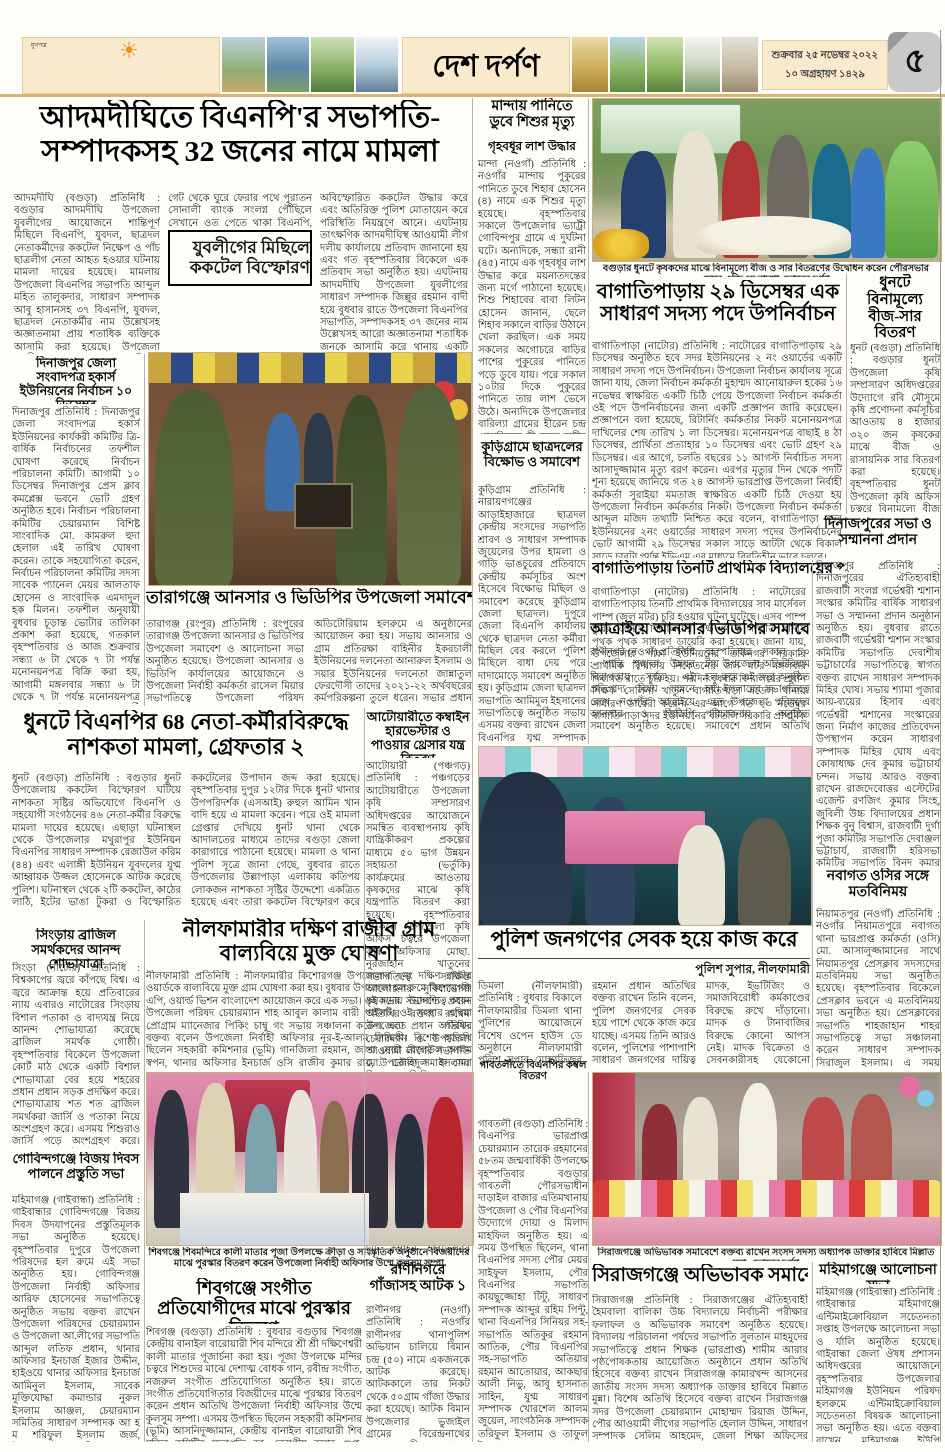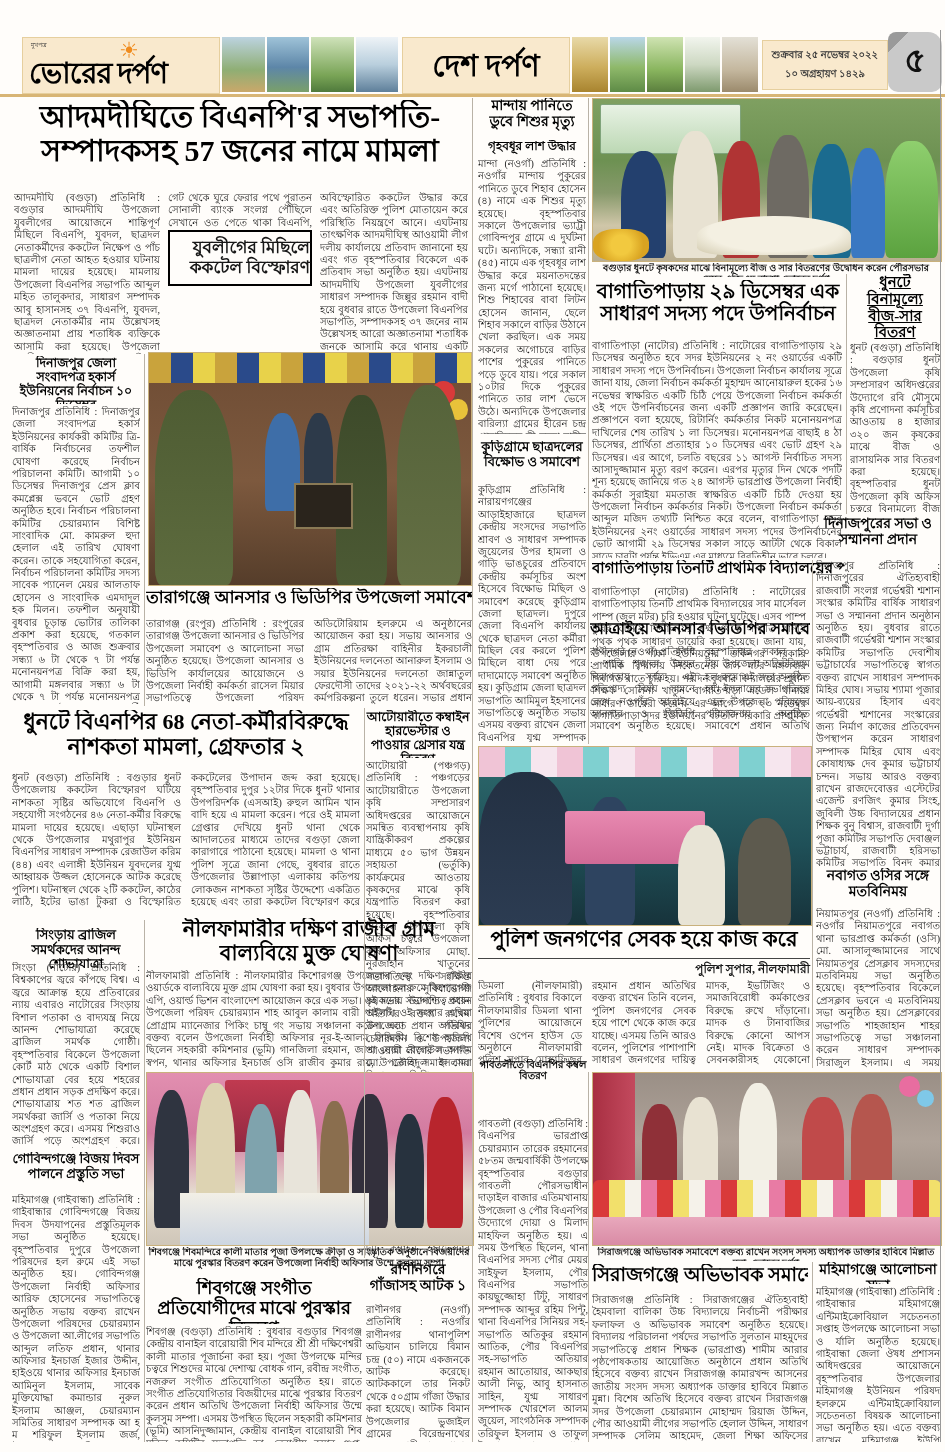--- a/index.html
+++ b/index.html
@@ -21,21 +21,20 @@
   .strip{display:flex;gap:2px;overflow:hidden;}
 </style>
 </head>
 <body>
 
 <div class="page">
 
   <div class="a beige" style="left:22px;top:37px;width:196px;height:55px;">
     <span class="a" style="left:8px;top:2px;font-size:6px;color:#333;">মুখপত্র</span>
     <span class="a" style="left:96px;top:0px;font-size:22px;color:#f08c1e;">☀</span>
-    <span class="a" style="left:6px;top:12px;font-size:29px;font-weight:bold;color:#000;letter-spacing:-1px;white-space:nowrap;">ভোরের দর্পণ</span>
   </div>
 
   <div class="a strip" style="left:222px;top:37px;width:176px;height:55px;">
     <div class="tile" style="background:linear-gradient(180deg,#bcd3e0,#8fae74 60%,#caa86a);"></div>
     <div class="tile" style="background:linear-gradient(180deg,#9fc3d8,#5d86a8 55%,#7aa06a);"></div>
     <div class="tile" style="background:linear-gradient(180deg,#cfe2ba,#79a456 70%,#4f7a3c);"></div>
     <div class="tile" style="background:linear-gradient(180deg,#eef3f7,#b9cfdd 50%,#5e7f9a);"></div>
   </div>
 
   <div class="a beige" style="left:402px;top:37px;width:166px;height:55px;display:flex;align-items:flex-end;justify-content:center;">
@@ -54,21 +53,21 @@
     <span style="font-size:10px;font-weight:bold;color:#3a3a3a;">শুক্রবার ২৫ নভেম্বর ২০২২</span>
     <span style="font-size:10px;font-weight:bold;color:#3a3a3a;text-align:center;">১০ অগ্রহায়ণ ১৪২৯</span>
   </div>
 
   <div class="a" style="left:888px;top:32px;width:54px;height:60px;background:linear-gradient(135deg,#9a9a9a 0 18%,#c9c9c9 18%);border-radius:8px 14px 10px 10px;display:flex;align-items:center;justify-content:center;">
     <span style="font-size:34px;font-weight:bold;color:#111;">৫</span>
   </div>
 
   <div class="a" style="left:0;top:94px;width:945px;height:3px;background:#d8b575;"></div>
 
-  <div class="a hd" style="left:10px;top:100px;width:460px;height:88px;font-size:30px;">আদমদীঘিতে বিএনপি'র সভাপতি-সম্পাদকসহ 57 জনের নামে মামলা</div>
+  <div class="a hd" style="left:10px;top:100px;width:460px;height:88px;font-size:30px;">আদমদীঘিতে বিএনপি'র সভাপতি-সম্পাদকসহ 32 জনের নামে মামলা</div>
   <div class="a bt" style="left:14px;top:192px;width:146px;height:162px;">আদমদীঘি (বগুড়া) প্রতিনিধি : বগুড়ার আদমদীঘি উপজেলা যুবলীগের আয়োজনে শান্তিপূর্ণ মিছিলে বিএনপি, যুবদল, ছাত্রদল নেতাকর্মীদের ককটেল নিক্ষেপ ও পাঁচ ছাত্রলীগ নেতা আহত হওয়ার ঘটনায় মামলা দায়ের হয়েছে। মামলায় উপজেলা বিএনপির সভাপতি আব্দুল মহিত তালুকদার, সাধারণ সম্পাদক আবু হাসানসহ ৩৭ বিএনপি, যুবদল, ছাত্রদল নেতাকর্মীর নাম উল্লেখসহ অজ্ঞাতনামা প্রায় শতাধিক ব্যক্তিকে আসামি করা হয়েছে। উপজেলা যুবলীগের সাধারণ সম্পাদক জিল্লুর রহমান বাদী হয়ে থানায় মামলাটি করেন। জানা গেছে, উপজেলা যুবলীগের উদ্যোগে একটি মিছিল বের হয়। মিছিলটি উপজেলা পরিষদের</div>
   <div class="a bt" style="left:168px;top:192px;width:144px;height:36px;">গেট থেকে ঘুরে ফেরার পথে পুরাতন সোনালী ব্যাংক সংলগ্ন পৌঁছিলে সেখানে ওত পেতে থাকা বিএনপি, যুবদল, ছাত্রদলের নেতাকর্মীরা অতর্কিতভাবে যুবলীগের মিছিলে লক্ষ্য করে</div>
   <div class="a boxhead" style="left:168px;top:230px;width:140px;height:52px;font-size:17px;line-height:1.2;">যুবলীগের মিছিলে ককটেল বিস্ফোরণ</div>
   <div class="a bt" style="left:320px;top:192px;width:148px;height:162px;">অবিস্ফোরিত ককটেল উদ্ধার করে এবং অতিরিক্ত পুলিশ মোতায়েন করে পরিস্থিতি নিয়ন্ত্রণে আনে। এঘটনায় তাৎক্ষণিক আদমদীঘিস্থ আওয়ামী লীগ দলীয় কার্যালয়ে প্রতিবাদ জানানো হয় এবং গত বৃহস্পতিবার বিকেলে এক প্রতিবাদ সভা অনুষ্ঠিত হয়। এঘটনায় আদমদীঘি উপজেলা যুবলীগের সাধারণ সম্পাদক জিল্লুর রহমান বাদী হয়ে বুধবার রাতে উপজেলা বিএনপির সভাপতি, সম্পাদকসহ ৩৭ জনের নাম উল্লেখসহ আরো অজ্ঞাতনামা শতাধিক জনকে আসামি করে থানায় একটি মামলা দায়ের করেছেন বলে বিষয়টি নিশ্চিত করেন।</div>
 
   <div class="a hd" style="left:478px;top:98px;width:108px;height:40px;font-size:14px;">মান্দায় পানিতে ডুবে শিশুর মৃত্যু</div>
   <div class="a hd" style="left:478px;top:140px;width:108px;height:16px;font-size:12px;">গৃহবধূর লাশ উদ্ধার</div>
   <div class="a bt" style="left:478px;top:158px;width:108px;height:276px;">মান্দা (নওগাঁ) প্রতিনিধি : নওগাঁর মান্দায় পুকুরের পানিতে ডুবে শিহাব হোসেন (৪) নামে এক শিশুর মৃত্যু হয়েছে। বৃহস্পতিবার সকালে উপজেলার ভ্যাট্রী গোবিন্দপুর গ্রামে এ দুর্ঘটনা ঘটে। অন্যদিকে, সন্ধ্যা রানী (৪৫) নামে এক গৃহবধূর লাশ উদ্ধার করে ময়নাতদন্তের জন্য মর্গে পাঠানো হয়েছে। শিশু শিহাবের বাবা লিটন হোসেন জানান, ছেলে শিহাব সকালে বাড়ির উঠানে খেলা করছিল। এক সময় সকলের অগোচরে বাড়ির পাশের পুকুরের পানিতে পড়ে ডুবে যায়। পরে সকাল ১০টার দিকে পুকুরের পানিতে তার লাশ ভেসে উঠে। অন্যদিকে উপজেলার বারিল্যা গ্রামের হীরেন চন্দ্র প্রামানিকের স্ত্রী সন্ধ্যা রানীর লাশ বুধবার রাতে উদ্ধার করে ময়নাতদন্তের জন্য নওগাঁ জেনারেল হাসপাতালে পাঠিয়েছে পুলিশ। নিহতের পরিবারের দাবি পারিবারিক বিরোধের জের ধরে তিনি গলায় ফাঁস দিয়ে আত্মহত্যা করেন। মান্দা থানার ভারপ্রাপ্ত কর্মকর্তা (ওসি) নূর-এ-আলম সিদ্দিকী বলেন, আইনি প্রক্রিয়া শেষে শিশু শিহাবের মরদেহ পরিবারের কাছে হস্তান্তর করা হয়েছে। অপর ঘটনায় গৃহবধূ সন্ধ্যা রানীর মরদেহ ময়নাতদন্তের জন্য নওগাঁ জেনারেল হাসপাতালে পাঠানোসহ অস্বাভাবিক মৃত্যু মামলা করা হয়েছে।</div>
 
   <div class="photo" style="left:592px;top:98px;width:348px;height:162px;background:linear-gradient(180deg,#7fa061 0%,#6d9152 38%,#87996b 58%,#cfc6a8 78%,#b9ae92 100%);">
@@ -84,21 +83,21 @@
     <span class="a" style="left:0%;top:80%;width:16%;height:20%;background:radial-gradient(circle,#f2c93f 30%,#d9a321 70%);border-radius:40%;"></span>
   </div>
   <div class="a cap" style="left:592px;top:263px;width:348px;height:14px;">বগুড়ার ধুনটে কৃষকদের মাঝে বিনামূল্যে বীজ ও সার বিতরণের উদ্বোধন করেন পৌরসভার মেয়র এজিএম বাদশা-ভোরের দর্পণ</div>
 
   <div class="a hd" style="left:592px;top:280px;width:252px;height:58px;font-size:20px;">বাগাতিপাড়ায় ২৯ ডিসেম্বর এক সাধারণ সদস্য পদে উপনির্বাচন</div>
   <div class="a bt" style="left:592px;top:340px;width:250px;height:218px;">বাগাতিপাড়া (নাটোর) প্রতিনিধি : নাটোরের বাগাতিপাড়ায় ২৯ ডিসেম্বর অনুষ্ঠিত হবে সদর ইউনিয়নের ২ নং ওয়ার্ডের একটি সাধারণ সদস্য পদে উপনির্বাচন। উপজেলা নির্বাচন কার্যালয় সূত্রে জানা যায়, জেলা নির্বাচন কর্মকর্তা মুহাম্মদ আনোয়ারুল হকের ১৬ নভেম্বর স্বাক্ষরিত একটি চিঠি পেয়ে উপজেলা নির্বাচন কর্মকর্তা ওই পদে উপনির্বাচনের জন্য একটি প্রজ্ঞাপন জারি করেছেন। প্রজ্ঞাপনে বলা হয়েছে, রিটার্নিং কর্মকর্তার নিকট মনোনয়নপত্র দাখিলের শেষ তারিখ ১ লা ডিসেম্বর। মনোনয়নপত্র বাছাই ৪ ঠা ডিসেম্বর, প্রার্থিতা প্রত্যাহার ১০ ডিসেম্বর এবং ভোট গ্রহণ ২৯ ডিসেম্বর। এর আগে, চলতি বছরের ১১ আগস্ট নির্বাচিত সদস্য আসাদুজ্জামান মৃত্যু বরণ করেন। এরপর মৃত্যুর দিন থেকে পদটি শূন্য হয়েছে জানিয়ে গত ২৪ আগস্ট ভারপ্রাপ্ত উপজেলা নির্বাহী কর্মকর্তা সুরাইয়া মমতাজ স্বাক্ষরিত একটি চিঠি দেওয়া হয় উপজেলা নির্বাচন কর্মকর্তার নিকট। উপজেলা নির্বাচন কর্মকর্তা আব্দুল মজিদ তথ্যটি নিশ্চিত করে বলেন, বাগাতিপাড়া সদর ইউনিয়নের ২নং ওয়ার্ডের সাধারণ সদস্য পদের উপনির্বাচনের ভোট আগামী ২৯ ডিসেম্বর সকাল সাড়ে আটটা থেকে বিকাল সাড়ে চারটা পর্যন্ত ইভিএম এর মাধ্যমে বিরতিহীন ভাবে চলবে।</div>
 
   <div class="a hd" style="left:592px;top:560px;width:252px;height:24px;font-size:15px;white-space:nowrap;">বাগাতিপাড়ায় তিনটি প্রাথমিক বিদ্যালয়ের পাম্প চুরি</div>
   <div class="a bt" style="left:592px;top:586px;width:214px;height:136px;">বাগাতিপাড়া (নাটোর) প্রতিনিধি : নাটোরের বাগাতিপাড়ায় তিনটি প্রাথমিক বিদ্যালয়ের সাব মার্সেবল পাম্প (জল মটর) চুরি হওয়ার ঘটনা ঘটেছে। এসব পাম্প চুরির ঘটনায় বিদ্যালয়ের পক্ষ থেকে সম্প্রতি থানায় পৃথক পৃথক সাধারণ ডায়েরি করা হয়েছে। জানা যায়, উপজেলার পাকা ইউনিয়নের তকিনগর সরকারি প্রাথমিক বিদ্যালয় নিকেতনের জল মটর মঙ্গলবার দিবাগত রাতে চুরি হয়। পরদিন বুধবার বিদ্যালয়ের প্রধান শিক্ষক সেলিনা খাতুন বাগাতিপাড়া মডেল থানায় সাধারণ ডায়েরী করেন। এর আগে গত ২৩ নভেম্বর বাগাতিপাড়া সদর ইউনিয়নের বটতলি সরকারি প্রাথমিক বিদ্যালয় এবং তারও আগে ২২ মার্চ জামনগর ইউনিয়নের চক বাঁশবাড়িয়া সরকারি প্রাথমিক বিদ্যালয়ের জল মটর চুরি হয়। উপজেলা জনস্বাস্থ্য কর্মকর্তা সূত্রে জানা যায়, ২০২১-২২ অর্থ বছরে অত্র অফিসে প্রাথমিক বিদ্যালয়ে এসব সাব ঠিকাদারি প্রতিষ্ঠান আলী কনস্ট্রাকশন ৫টি জল মটর চুরির খবর তারা পেয়েছেন।</div>
 
-  <div class="a hd" style="left:850px;top:274px;width:90px;height:66px;font-size:15px;text-decoration:underline;">ধুনটে বিনামূল্যে বীজ-সার বিতরণ</div>
+  <div class="a hd" style="left:850px;top:274px;width:90px;height:66px;font-size:15px;">ধুনটে বিনামূল্যে বীজ-সার বিতরণ</div>
   <div class="a bt" style="left:850px;top:342px;width:90px;height:170px;">ধুনট (বগুড়া) প্রতিনিধি : বগুড়ার ধুনট উপজেলা কৃষি সম্প্রসারণ অধিদপ্তরের উদ্যোগে রবি মৌসুমে কৃষি প্রণোদনা কর্মসূচির আওতায় ৪ হাজার ৩২০ জন কৃষকের মাঝে বীজ ও রাসায়নিক সার বিতরণ করা হয়েছে। বৃহস্পতিবার ধুনট উপজেলা কৃষি অফিস চত্বরে বিনামূল্যে বীজ ও সার বিতরণের উদ্বোধনী অনুষ্ঠানে প্রধান অতিথির বক্তব্য রাখেন পৌরসভার মেয়র এজিএম বাদশাহ। অনুষ্ঠানে সভাপতিত্ব করেন ধুনট উপজেলা কৃষি কর্মকর্তা আসাদুজ্জামান। অন্যদের মাঝে বক্তব্য রাখেন ধুনট উপজেলা প্রাণিসম্পদ কর্মকর্তা ডা. নাহিদ ফারাবি, ধুনট উপজেলা পরিষদের ভাইস চেয়ারম্যান মহসীন আলম, উপজেলা আওয়ামী লীগের যুগ্ম সম্পাদক শরিফুল ইসলাম খান ও আওয়ামী লীগ নেতা গোলাম সোবহান।</div>
 
   <div class="a hd" style="left:816px;top:516px;width:124px;height:42px;font-size:14px;">দিনাজপুরের সভা ও সম্মাননা প্রদান</div>
   <div class="a bt" style="left:816px;top:560px;width:124px;height:306px;">দিনাজপুর প্রতিনিধি : দিনাজপুরের ঐতিহ্যবাহী রাজবাটী সংলগ্ন গর্ভেশ্বরী শ্মশান সংস্কার কমিটির বার্ষিক সাধারণ সভা ও সম্মাননা প্রদান অনুষ্ঠান অনুষ্ঠিত হয়। বুধবার রাতে রাজবাটী গর্ভেশ্বরী শ্মশান সংস্কার কমিটির সভাপতি দেবাশীষ ভট্টাচার্যের সভাপতিত্বে স্বাগত বক্তব্য রাখেন সাধারণ সম্পাদক মিহির ঘোষ। সভায় শ্যামা পূজার আয়-ব্যয়ের হিসাব এবং গর্ভেশ্বরী শ্মশানের সংস্কারের জন্য নির্মাণ কাজের প্রতিবেদন উপস্থাপন করেন সাধারণ সম্পাদক মিহির ঘোষ এবং কোষাধ্যক্ষ দেব কুমার ভট্টাচার্য চন্দন। সভায় আরও বক্তব্য রাখেন রাজদেবোত্তর এস্টেটের এজেন্ট রণজিৎ কুমার সিংহ, জুবিলী উচ্চ বিদ্যালয়ের প্রধান শিক্ষক বুনু বিশ্বাস, রাজবাটী দুর্গা পূজা কমিটির সভাপতি দেবাঞ্জল ভট্টাচার্য, রাজবাটী হরিসভা কমিটির সভাপতি বিনদ কুমার সরকার, মেঘা বস্ত্রালয়ের স্বত্বাধিকারী সজ্ঞেন ভালমিয়া। সভায় সর্বসম্মতিক্রমে সিদ্ধান্ত অনুযায়ী গর্ভেশ্বরী শ্মশানঘাট ব্যবস্থাপনাকারী এলাকার ৪টি দুর্গাপূজা কমিটির স্থানীয় সভাপতি-সাধারণ সম্পাদক, শ্মশানঘাট সংস্কারের সহায়তাকারী ৪ জন ব্যক্তিকে এবং স্থানীয় বয়স্ক ব্যক্তি ২ জনসহ বিভিন্ন পর্যায়ের মোট ২৩ জনকে ফুল ও উত্তরীয় দিয়ে সম্মাননা প্রদান করা হয়।</div>
 
   <div class="a hd" style="left:816px;top:868px;width:124px;height:38px;font-size:14px;">নবাগত ওসির সঙ্গে মতবিনিময়</div>
   <div class="a bt" style="left:816px;top:908px;width:124px;height:160px;">নিয়ামতপুর (নওগাঁ) প্রতিনিধি : নওগাঁর নিয়ামতপুরে নবাগত থানা ভারপ্রাপ্ত কর্মকর্তা (ওসি) মো. আসালুজ্জামানের সাথে নিয়ামতপুর প্রেসক্লাব সদস্যদের মতবিনিময় সভা অনুষ্ঠিত হয়েছে। বৃহস্পতিবার বিকেলে প্রেসক্লাব ভবনে এ মতবিনিময় সভা অনুষ্ঠিত হয়। প্রেসক্লাবের সভাপতি শাহজাহান শাহর সভাপতিত্বে সভা সঞ্চালনা করেন সাধারণ সম্পাদক সিরাজুল ইসলাম। এ সময় আরও উপস্থিত ছিলেন প্রেসক্লাবের সহ-সভাপতি মুকুল ইসলাম, রুহুল আমিন শেখ, রেজাউল ইসলাম সেলিম, শাহ আলম, নাজমুল হক, জামিনুর ইসলাম, রনজিত কুমার, মাসুদ রানা প্রমুখ।</div>
 
   <div class="a hd" style="left:12px;top:356px;width:128px;height:48px;font-size:12.5px;">দিনাজপুর জেলা সংবাদপত্র হকার্স ইউনিয়নের নির্বাচন ১০ ডিসেম্বর</div>
   <div class="a bt" style="left:12px;top:406px;width:128px;height:298px;">দিনাজপুর প্রতিনিধি : দিনাজপুর জেলা সংবাদপত্র হকার্স ইউনিয়নের কার্যকরী কমিটির ত্রি-বার্ষিক নির্বাচনের তফশীল ঘোষণা করেছে নির্বাচন পরিচালনা কমিটি। আগামী ১০ ডিসেম্বর দিনাজপুর প্রেস ক্লাব কমপ্লেক্স ভবনে ভোট গ্রহণ অনুষ্ঠিত হবে। নির্বাচন পরিচালনা কমিটির চেয়ারম্যান বিশিষ্ট সাংবাদিক মো. কামরুল হুদা হেলাল এই তারিখ ঘোষণা করেন। তাকে সহযোগিতা করেন, নির্বাচন পরিচালনা কমিটির সদস্য সাবেক প্যানেল মেয়র আলতাফ হোসেন ও সাংবাদিক এমদাদুল হক মিলন। তফশীল অনুযায়ী বুধবার চূড়ান্ত ভোটার তালিকা প্রকাশ করা হয়েছে, গতকাল বৃহস্পতিবার ও আজ শুক্রবার সন্ধ্যা ৬ টা থেকে ৭ টা পর্যন্ত মনোনয়নপত্র বিক্রি করা হয়, আগামী মঙ্গলবার সন্ধ্যা ৬ টা থেকে ৭ টা পর্যন্ত মনোনয়নপত্র গ্রহণ, বাছাই ও খসড়া প্রার্থী তালিকা প্রকাশ, ৩০ নভেম্বর বুধবার সন্ধ্যা ৬ টা থেকে ৭ টা পর্যন্ত প্রার্থীতা বিষয়ে আপত্তি গ্রহণ ও নিষ্পত্তি, ১ ডিসেম্বর বৃহস্পতিবার সন্ধ্যা ৬ টা থেকে ৭ টা পর্যন্ত মনোনয়নপত্র প্রত্যাহার ও চূড়ান্ত প্রার্থী তালিকা প্রকাশ ও প্রতীক বরাদ্দ এবং ১০ ডিসেম্বর শনিবার বিকেল ৩ টা থেকে সন্ধ্যা ৬ টা পর্যন্ত ভোট গ্রহণ অনুষ্ঠিত হবে।</div>

